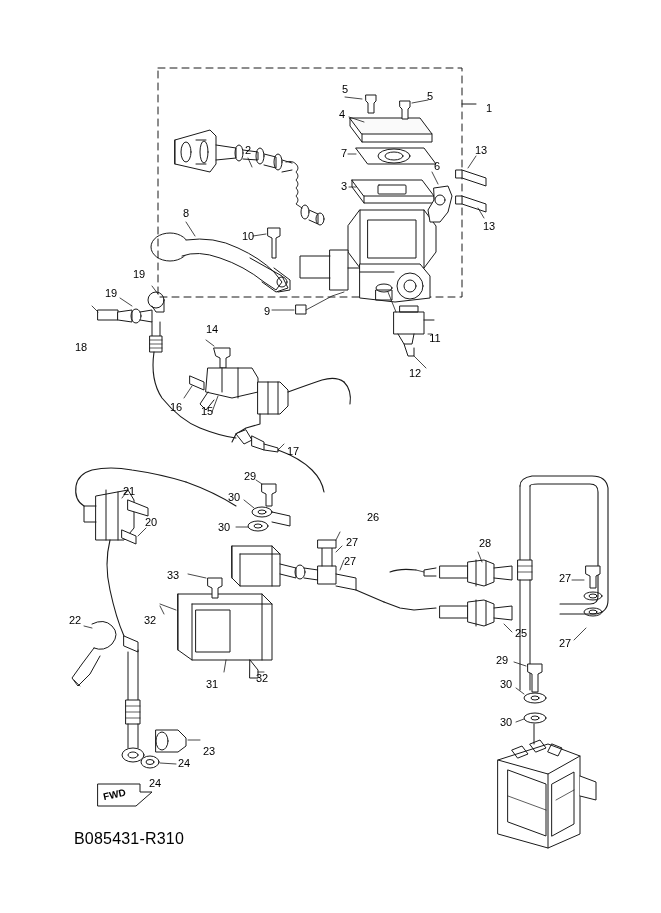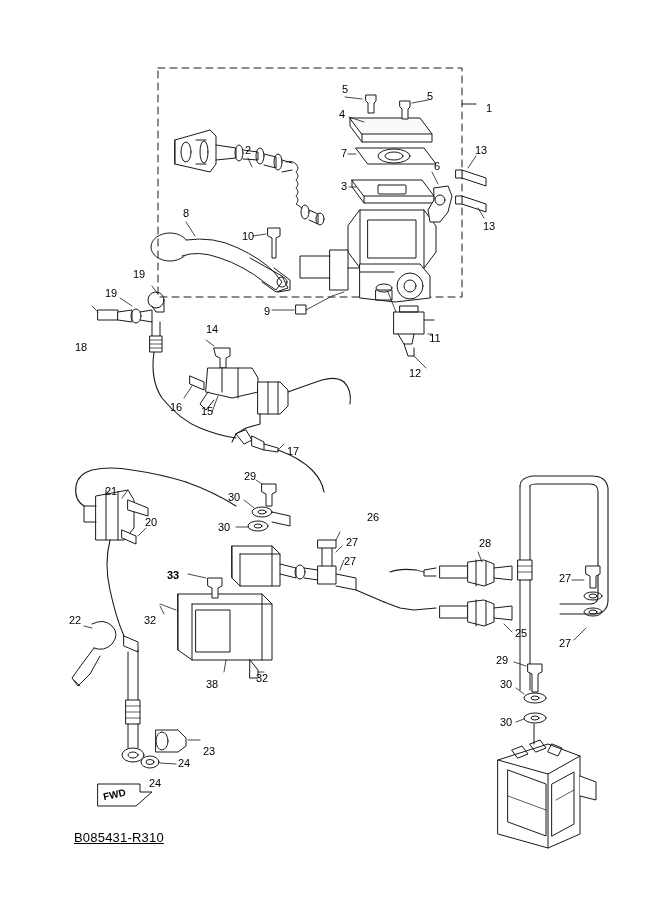--- a/index.html
+++ b/index.html
@@ -27,24 +27,23 @@
     font-size: 11px;
     color: #000000;
     line-height: 12px;
     white-space: nowrap;
     transform: translate(-50%, -50%);
   }
   #diagram-code {
     position: absolute;
     left: 74px;
     top: 830px;
-    font-size: 13px;
+    font-size: 16px;
     color: #000;
     letter-spacing: 0.2px;
-    text-decoration: underline;
   }
   #fwd-label {
     position: absolute;
     left: 103px;
     top: 789px;
     font-size: 10px;
     font-weight: bold;
     color: #000;
     transform: rotate(-12deg);
   }
@@ -327,34 +326,34 @@
       <div class="callout" style="left: 81px; top: 303px; margin-top: 44px;">18</div>
       <div class="callout" style="left: 267px; top: 311px;">9</div>
       <div class="callout" style="left: 435px; top: 338px; text-align: right;">11</div>
       <div class="callout" style="left: 212px; top: 329px;">14</div>
       <div class="callout" style="left: 415px; top: 373px;">12</div>
       <div class="callout" style="left: 176px; top: 407px;">16</div>
       <div class="callout" style="left: 207px; top: 411px;">15</div>
       <div class="callout" style="left: 293px; top: 451px;">17</div>
       <div class="callout" style="left: 250px; top: 476px;">29</div>
       <div class="callout" style="left: 234px; top: 497px;">30</div>
-      <div class="callout" style="left: 111px; top: 491px;">21</div>
+      <div class="callout" style="left: 129px; top: 491px;">21</div>
       <div class="callout" style="left: 373px; top: 517px;">26</div>
       <div class="callout" style="left: 224px; top: 527px;">30</div>
       <div class="callout" style="left: 151px; top: 522px;">20</div>
       <div class="callout" style="left: 352px; top: 542px;">27</div>
       <div class="callout" style="left: 485px; top: 543px;">28</div>
       <div class="callout" style="left: 350px; top: 561px;">27</div>
-      <div class="callout" style="left: 173px; top: 575px; font-weight: bold;">33</div>
+      <div class="callout" style="left: 173px; top: 575px;">33</div>
       <div class="callout" style="left: 565px; top: 578px;">27</div>
       <div class="callout" style="left: 150px; top: 620px;">32</div>
       <div class="callout" style="left: 75px; top: 620px;">22</div>
       <div class="callout" style="left: 521px; top: 633px;">25</div>
       <div class="callout" style="left: 565px; top: 643px;">27</div>
-      <div class="callout" style="left: 212px; top: 684px;">38</div>
+      <div class="callout" style="left: 212px; top: 684px;">31</div>
       <div class="callout" style="left: 262px; top: 678px;">32</div>
       <div class="callout" style="left: 502px; top: 660px;">29</div>
       <div class="callout" style="left: 506px; top: 684px;">30</div>
       <div class="callout" style="left: 506px; top: 722px;">30</div>
       <div class="callout" style="left: 209px; top: 743px; margin-top: 8px;">23</div>
       <div class="callout" style="left: 184px; top: 763px;">24</div>
       <div class="callout" style="left: 155px; top: 783px;">24</div>
     </div>
 
   <div id="fwd-label">FWD</div>

